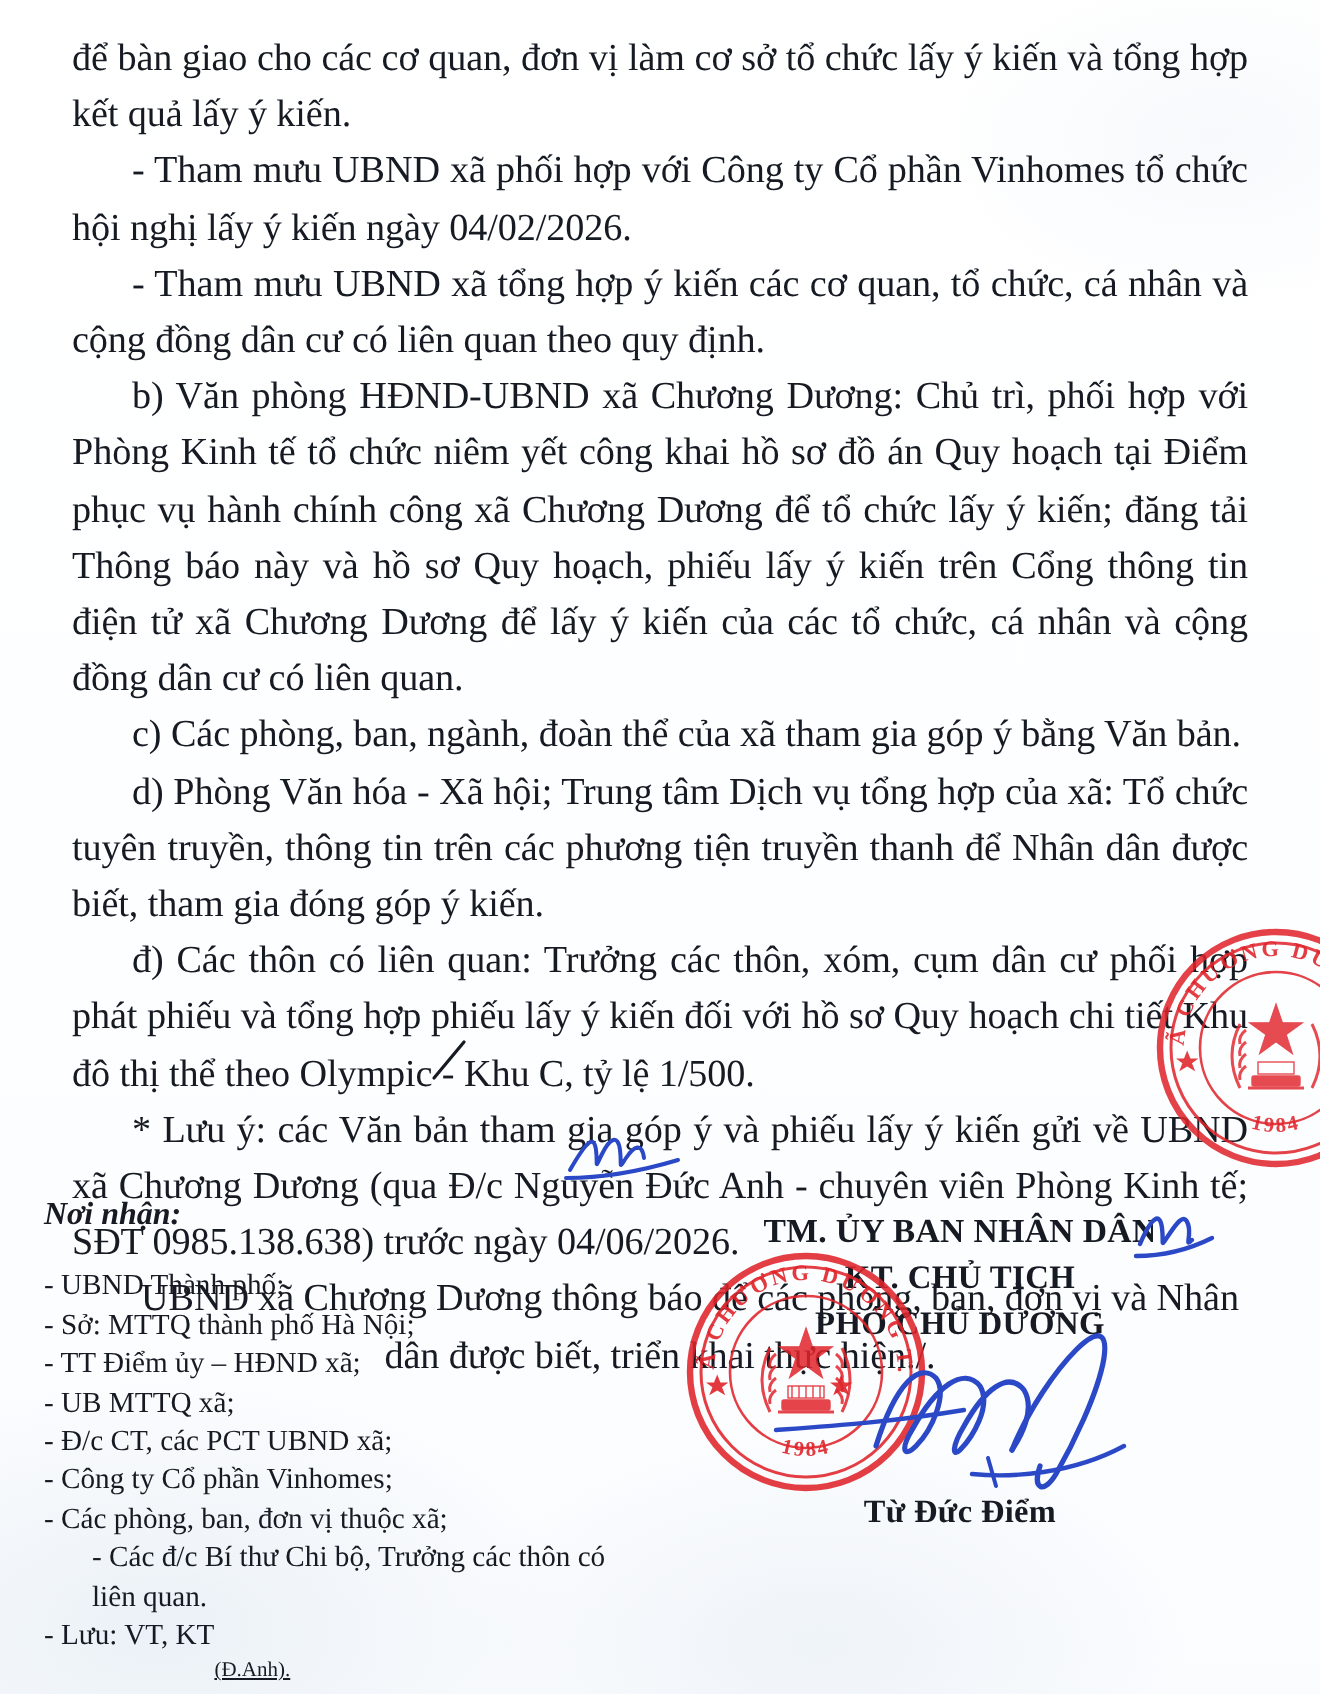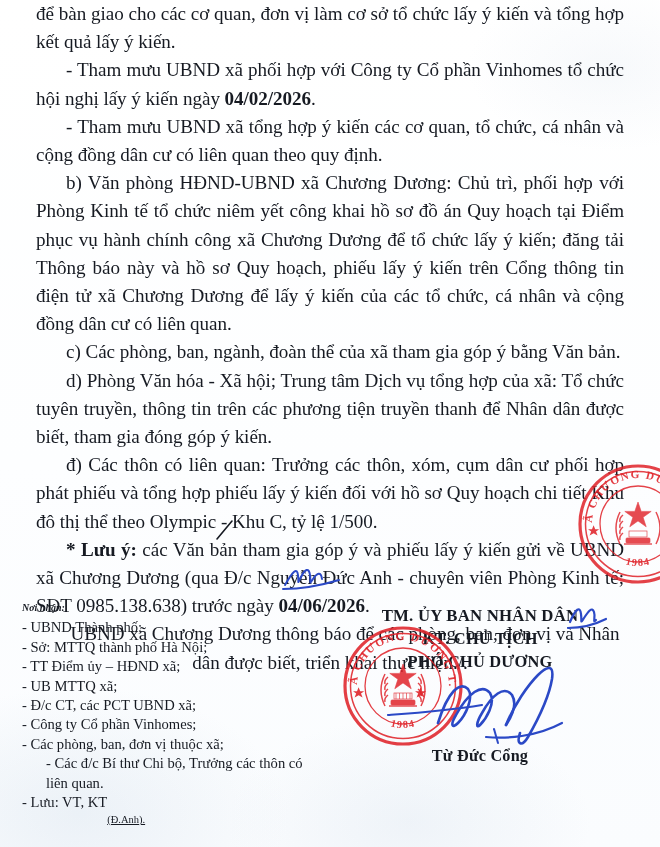--- a/index.html
+++ b/index.html
@@ -28,54 +28,54 @@
     z-index: 0;
   }
   .page {
     position: relative;
     z-index: 2;
     padding: 0;
   }
   .body-text {
     position: absolute;
     left: 36px;
-    top: 0;
+    top: 16px;
     width: 588px;
   }
   p.para {
     margin: 0;
     font-size: 19.1px;
     line-height: 28.2px;
     text-align: justify;
     text-justify: inter-word;
     text-indent: 30px;
     letter-spacing: -0.05px;
   }
   p.para.noindent {
     text-indent: 0;
   }
   p.para:last-child {
     text-align: center;
   }
-  b, .bold { font-weight: bold; }
+  b, .bold { font-weight: normal; }
 
   
   .recipients {
     position: absolute;
     left: 22px;
     top: 598px;
     width: 300px;
     font-size: 14.6px;
     line-height: 19.4px;
   }
   .recipients .rec-title {
     font-weight: bold;
     font-style: italic;
-    font-size: 10px;
-    margin-bottom: 1px;
+    font-size: 16px;
+    margin-bottom: 17px;
   }
   .recipients .rec-item {
     white-space: nowrap;
   }
   .recipients .rec-item.wrapline {
     white-space: normal;
     margin-left: 24px;
   }
   .sub-note {
     font-size: 10.5px;
@@ -198,21 +198,21 @@
       </div>
     <div class="rec-item">
       <span>- Lưu: VT, KT</span><span class="sub-note">(Đ.Anh).</span>
     </div>
   </div>
 
   <div class="sig-block">
     <div class="sig-line l1">TM. ỦY BAN NHÂN DÂN</div>
     <div class="sig-line">KT. CHỦ TỊCH</div>
     <div class="sig-line">PHÓ CHỦ DƯƠNG</div>
-    <div class="sig-name">Từ Đức Cổng</div>
+    <div class="sig-name">Từ Đức Điểm</div>
   </div>
 
   <svg class="stamp-main" viewBox="0 0 124 124">
     <defs>
       <path id="arcTop" d="M 16 62 A 46 46 0 0 1 108 62"></path>
       <path id="arcBot" d="M 20 62 A 42 42 0 0 0 104 62"></path>
     </defs>
     <g opacity="0.88" fill="none" stroke="#e0242b">
       <circle cx="62" cy="62" r="58" stroke-width="3.2"></circle>
       <circle cx="62" cy="62" r="52.5" stroke-width="1.5"></circle>

